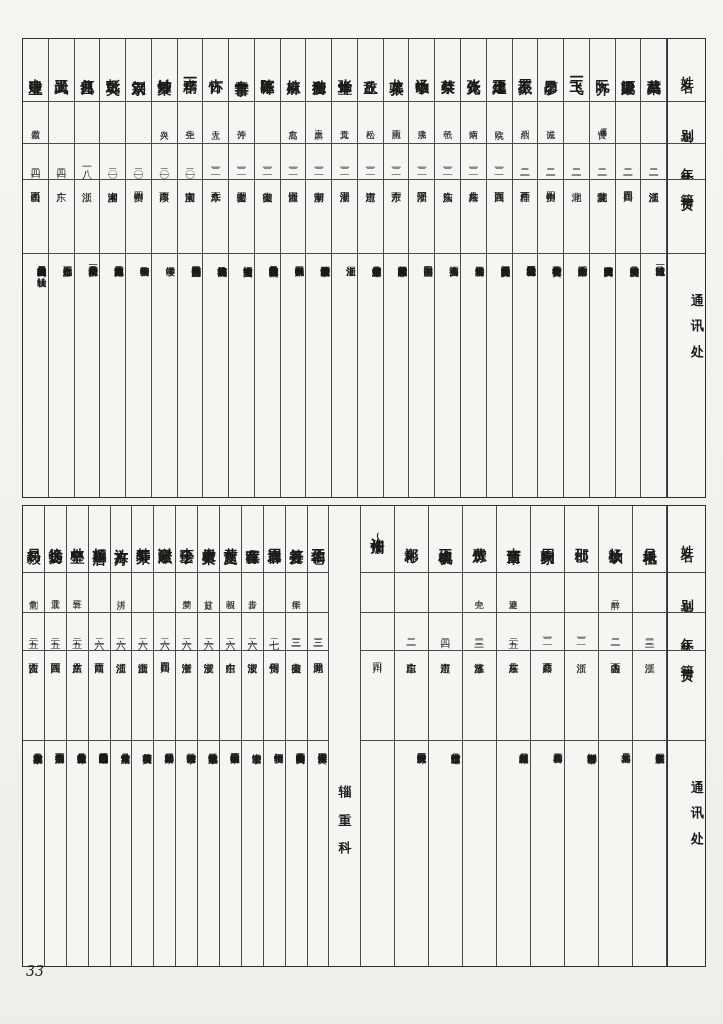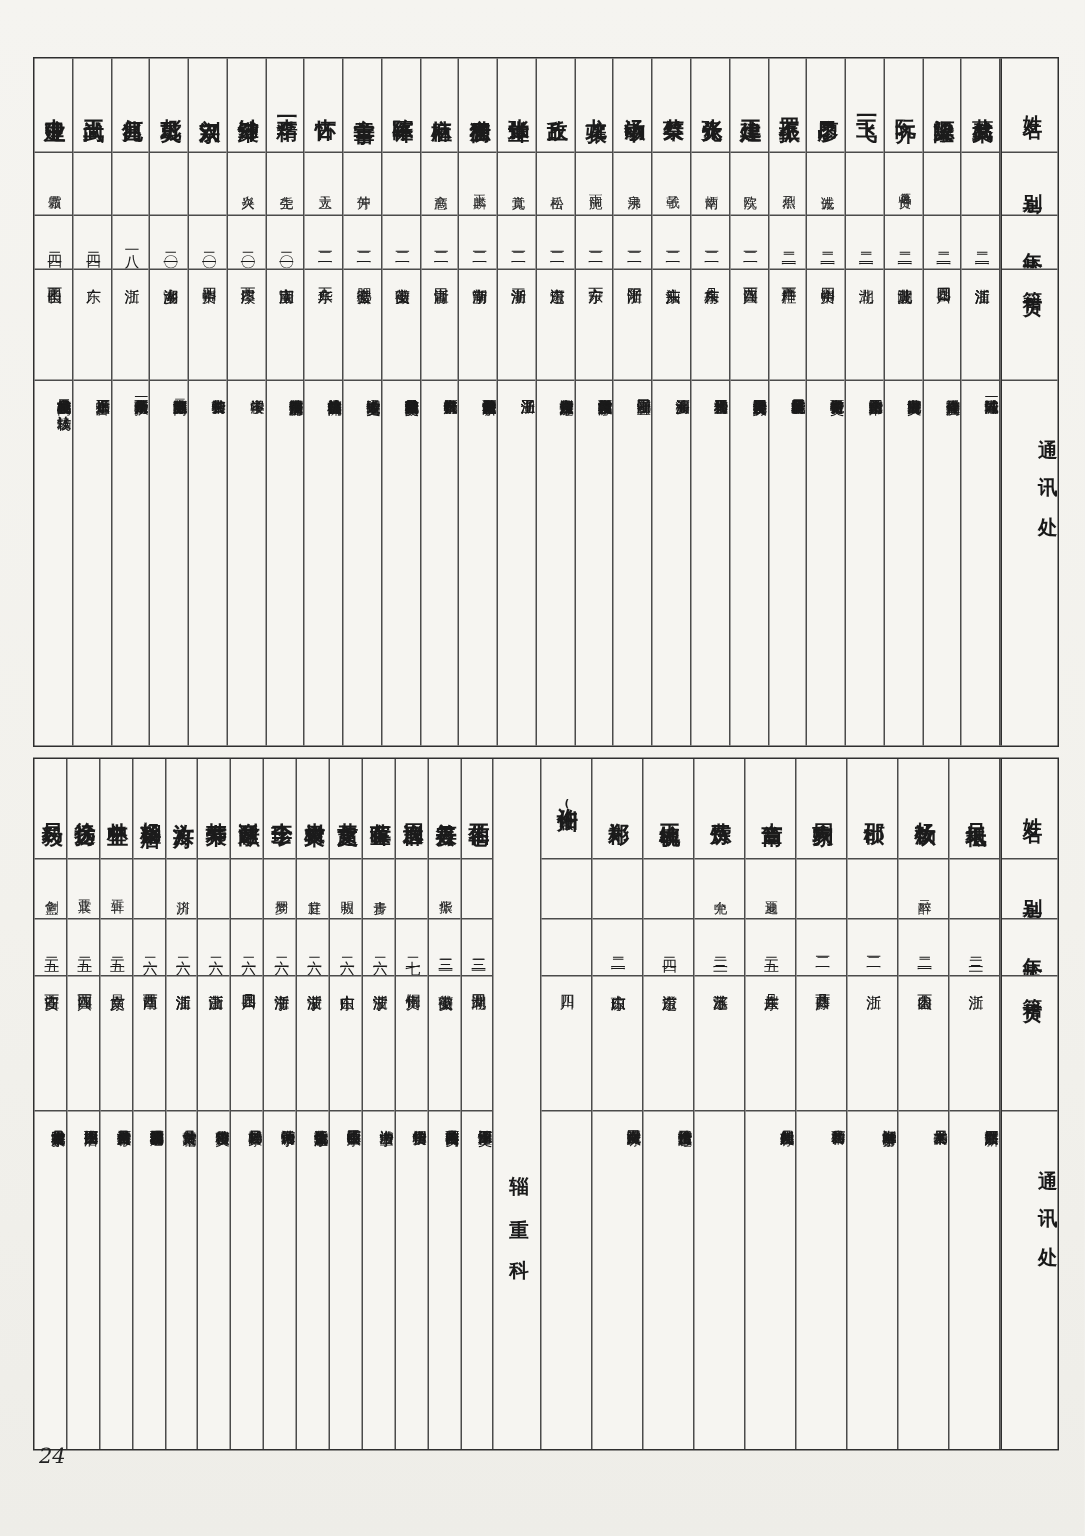--- a/index.html
+++ b/index.html
@@ -767,14 +767,14 @@
       </div>
     <div class="hcol">
       <div class="cell r-name hcell">姓名</div>
       <div class="cell r-alias hcell">别号</div>
       <div class="cell r-age hcell">年龄</div>
       <div class="cell r-origin hcell">籍贯</div>
       <div class="cell r-addr hcell">通讯处</div>
     </div>
   </div>
 
-  <div class="pageno">24</div>
+  <div class="pageno">33</div>
 </div>
 
 </body></html>

